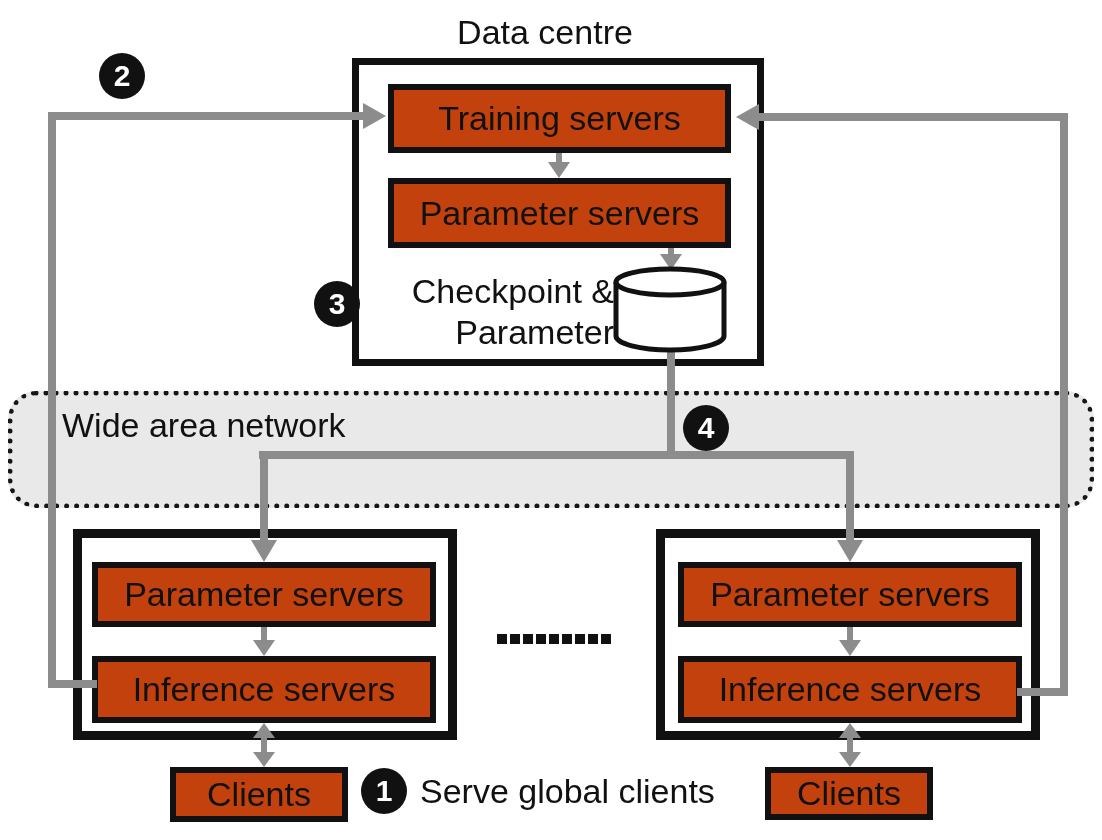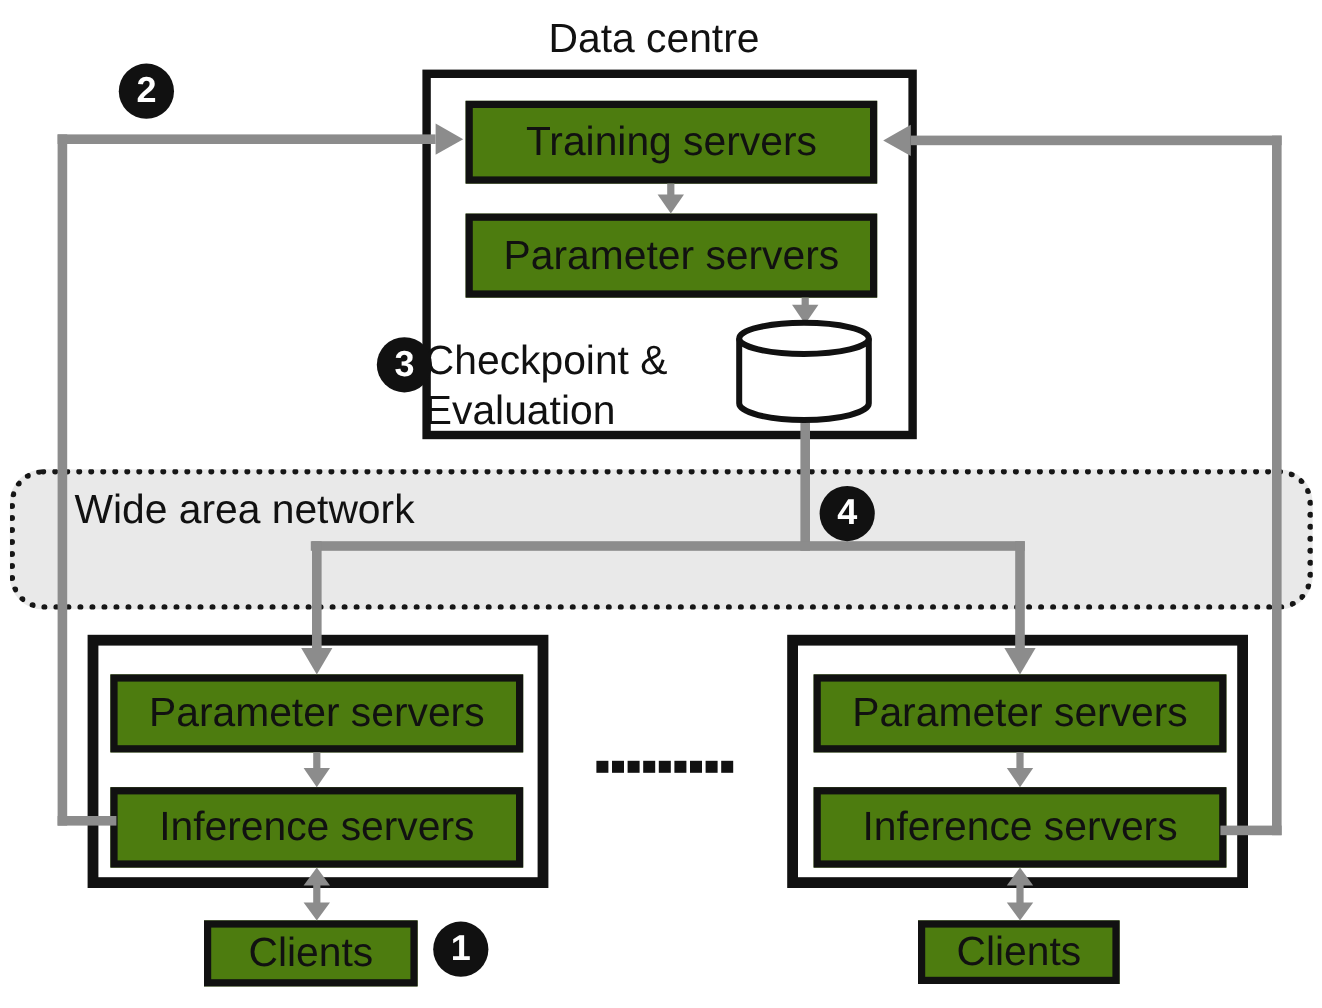--- a/index.html
+++ b/index.html
@@ -1,39 +1,39 @@
 <!DOCTYPE html>
 <html style="--gray: #8c8c8c; --wan: #e9e9e9; --ink: #111111;"><head>
 <meta charset="utf-8">
 <style>
   :root{ --gray:#8c8c8c; --ink:#111111; --wan:#e9e9e9; }
   html,body{margin:0;padding:0;background:#ffffff;}
   .canvas{position:relative;width:1102px;height:840px;background:#fff;overflow:hidden;
           font-family:"Liberation Sans", sans-serif;color:var(--ink);}
-  .box{position:absolute;background:#4d7c0f;border-style:solid;border-color:var(--ink);
+  .box{position:absolute;background:#c2410c;border-style:solid;border-color:var(--ink);
        box-sizing:border-box;display:flex;align-items:center;justify-content:center;
        font-size:34px;z-index:2;}
   .outerbox{position:absolute;background:#fff;border:9px solid var(--ink);box-sizing:border-box;z-index:2;}
   .lbl{position:absolute;font-size:34px;line-height:38px;white-space:nowrap;z-index:6;}
   .gline{position:absolute;background:var(--gray);z-index:5;}
   .tri{position:absolute;width:0;height:0;z-index:5;}
   .tri-right{border-top:13px solid transparent;border-bottom:13px solid transparent;border-left:23px solid var(--gray);}
   .tri-left {border-top:13px solid transparent;border-bottom:13px solid transparent;border-right:23px solid var(--gray);}
   .tri-down-big{border-left:13px solid transparent;border-right:13px solid transparent;border-top:22px solid var(--gray);}
   .tri-down-sm{border-left:11px solid transparent;border-right:11px solid transparent;border-top:16px solid var(--gray);z-index:3;}
   .tri-up-sm{border-left:11px solid transparent;border-right:11px solid transparent;border-bottom:15px solid var(--gray);}
   .tri-dn-sm2{border-left:11px solid transparent;border-right:11px solid transparent;border-top:15px solid var(--gray);}
   .badge{position:absolute;width:46px;height:46px;border-radius:50%;background:var(--ink);color:#fff;
          display:flex;align-items:center;justify-content:center;font-size:30px;font-weight:bold;z-index:6;}
   .wan{position:absolute;left:8px;top:391px;width:1086px;height:117px;background:var(--wan);
        border:5px dotted #161616;border-radius:28px;box-sizing:border-box;z-index:1;}
   .dots{position:absolute;left:497px;top:634px;display:flex;gap:3px;z-index:2;}
   .dots span{width:10px;height:10px;background:var(--ink);display:block;}
-  .ckpt{position:absolute;left:354px;top:271px;width:260px;text-align:left;
-        font-size:34px;line-height:41px;z-index:6;margin-top:10px;}
+  .ckpt{position:absolute;left:354px;top:271px;width:260px;text-align:right;
+        font-size:34px;line-height:41px;z-index:6;}
   svg{display:block;}
 </style>
 </head>
 <body>
 
 <div class="canvas">
 
   <div class="wan"></div>
   <div class="lbl" style="left:395px;top:13px;width:300px;text-align:center;">Data centre</div>
 
@@ -41,21 +41,21 @@
   <div class="outerbox" style="left:352px;top:58px;width:412px;height:308px;border-width:7px;"></div>
   <div class="box" style="left:388px;top:84px;width:343px;height:69px;border-width:6px;">
     <span>Training servers</span>
   </div>
   <div class="box" style="left:388px;top:178px;width:343px;height:70px;border-width:6px;">
     <span>Parameter servers</span>
   </div>
 
   <div class="ckpt">
     <div>Checkpoint &amp;</div>
-    <div>Evaluation</div>
+    <div>Parameter</div>
   </div>
   <div class="badge" style="left:314px;top:281px;">3</div>
 
   <div style="position:absolute;left:611px;top:266px;z-index:4;">
     <svg width="118" height="88" viewBox="0 0 118 88">
       <path d="M5 16 v54 a54 14 0 0 0 108 0 v-54" fill="#ffffff" stroke="#111111" stroke-width="5"></path>
       <ellipse cx="59" cy="16" rx="54" ry="13" fill="#ffffff" stroke="#111111" stroke-width="5"></ellipse>
     </svg>
   </div>
 
@@ -123,14 +123,15 @@
   <div class="tri tri-down-sm" style="left:839px;top:640px;z-index:5;"></div>
 
   <div class="tri tri-up-sm" style="left:839px;top:723px;"></div>
   <div class="gline" style="left:847px;top:736px;width:6px;height:20px;"></div>
   <div class="tri tri-dn-sm2" style="left:839px;top:752px;"></div>
   <div class="box" style="left:765px;top:767px;width:168px;height:53px;border-width:6px;">
     <span>Clients</span>
   </div>
 
   <div class="badge" style="left:361px;top:768px;">1</div>
+  <div class="lbl" style="left:420px;top:772px;">Serve global clients</div>
 
 </div>
 
 </body></html>

